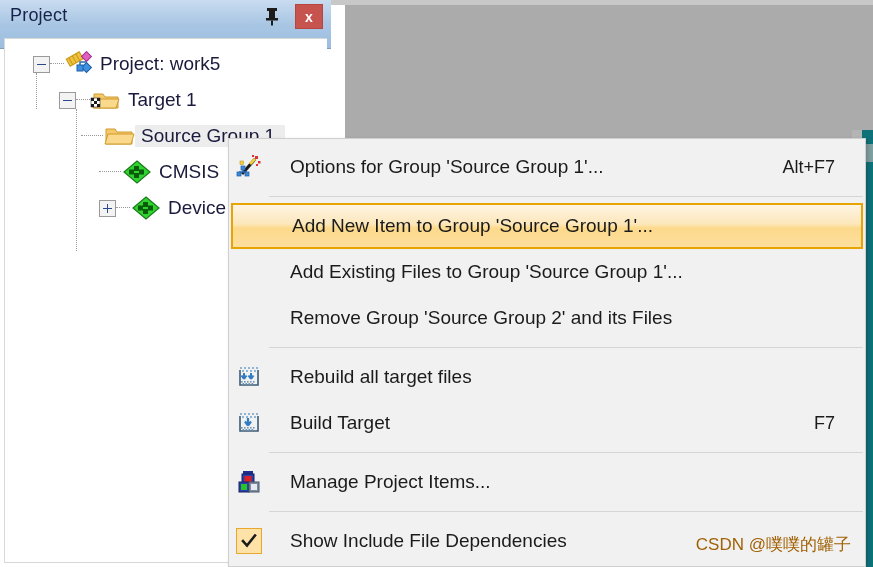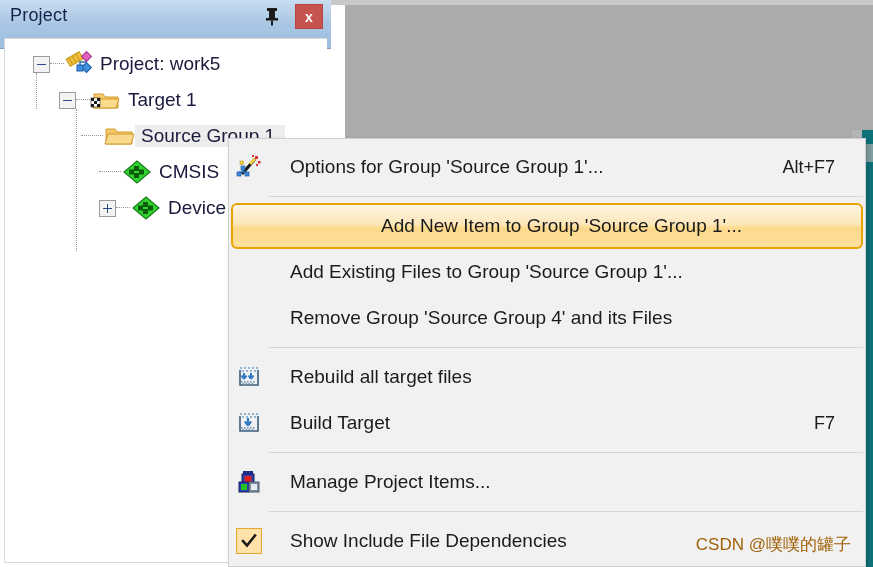--- a/index.html
+++ b/index.html
@@ -215,23 +215,22 @@
     flex: 0 0 auto;
     font-size: 18px;
     color: #1b1b1b;
     font-family: "Liberation Sans", sans-serif;
     padding-right: 30px;
     white-space: nowrap;
   }
   .menu-item.highlighted {
     background: linear-gradient(to bottom, #fdf4e3 0%, #fde7bb 45%, #fcd98b 55%, #fddf9e 100%);
     border: 2px solid #e8a400;
-    border-radius: 6px;
+    border-radius: 0;
     margin: 0 2px;
-    text-align: center;
   }
   .menu-item.highlighted .mi-label {
     padding-left: 20px;
   }
   .menu-separator {
     height: 1px;
     background: #d6d6d6;
     margin-left: 40px;
     margin-right: 2px;
   }
@@ -403,21 +402,21 @@
     </div>
 
     <div class="menu-item">
       <span class="mi-icon"></span>
       <span class="mi-label">Add Existing Files to Group 'Source Group 1'...</span>
       <span class="mi-accel"></span>
     </div>
 
     <div class="menu-item">
       <span class="mi-icon"></span>
-      <span class="mi-label">Remove Group 'Source Group 4' and its Files</span>
+      <span class="mi-label">Remove Group 'Source Group 2' and its Files</span>
       <span class="mi-accel"></span>
     </div>
 
     <div class="menu-gap"></div>
     <div class="menu-separator"></div>
     <div class="menu-gap"></div>
 
     <div class="menu-item">
       <span class="mi-icon">
         <svg width="26" height="26" viewBox="0 0 26 26">

